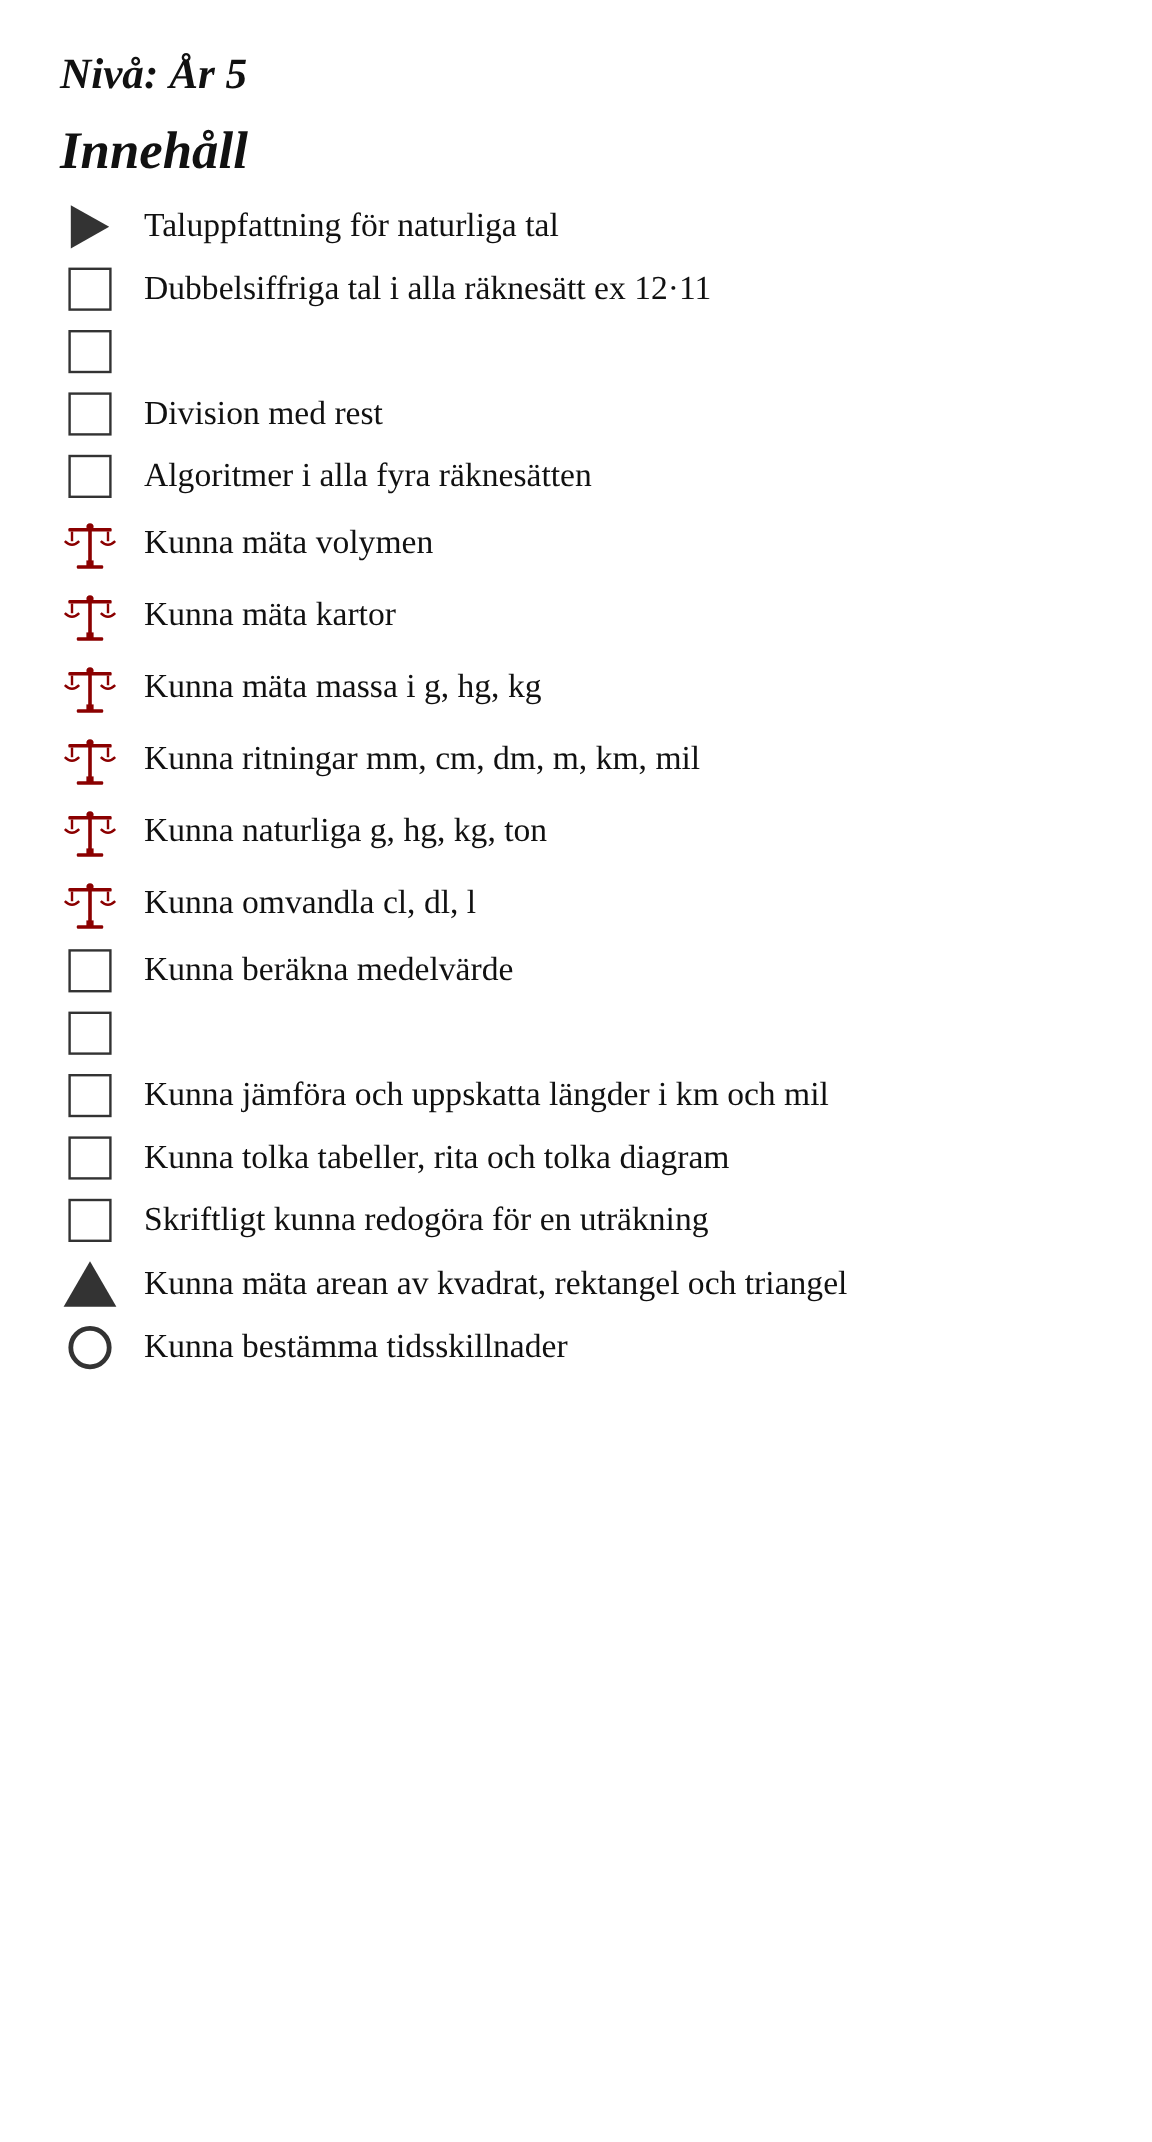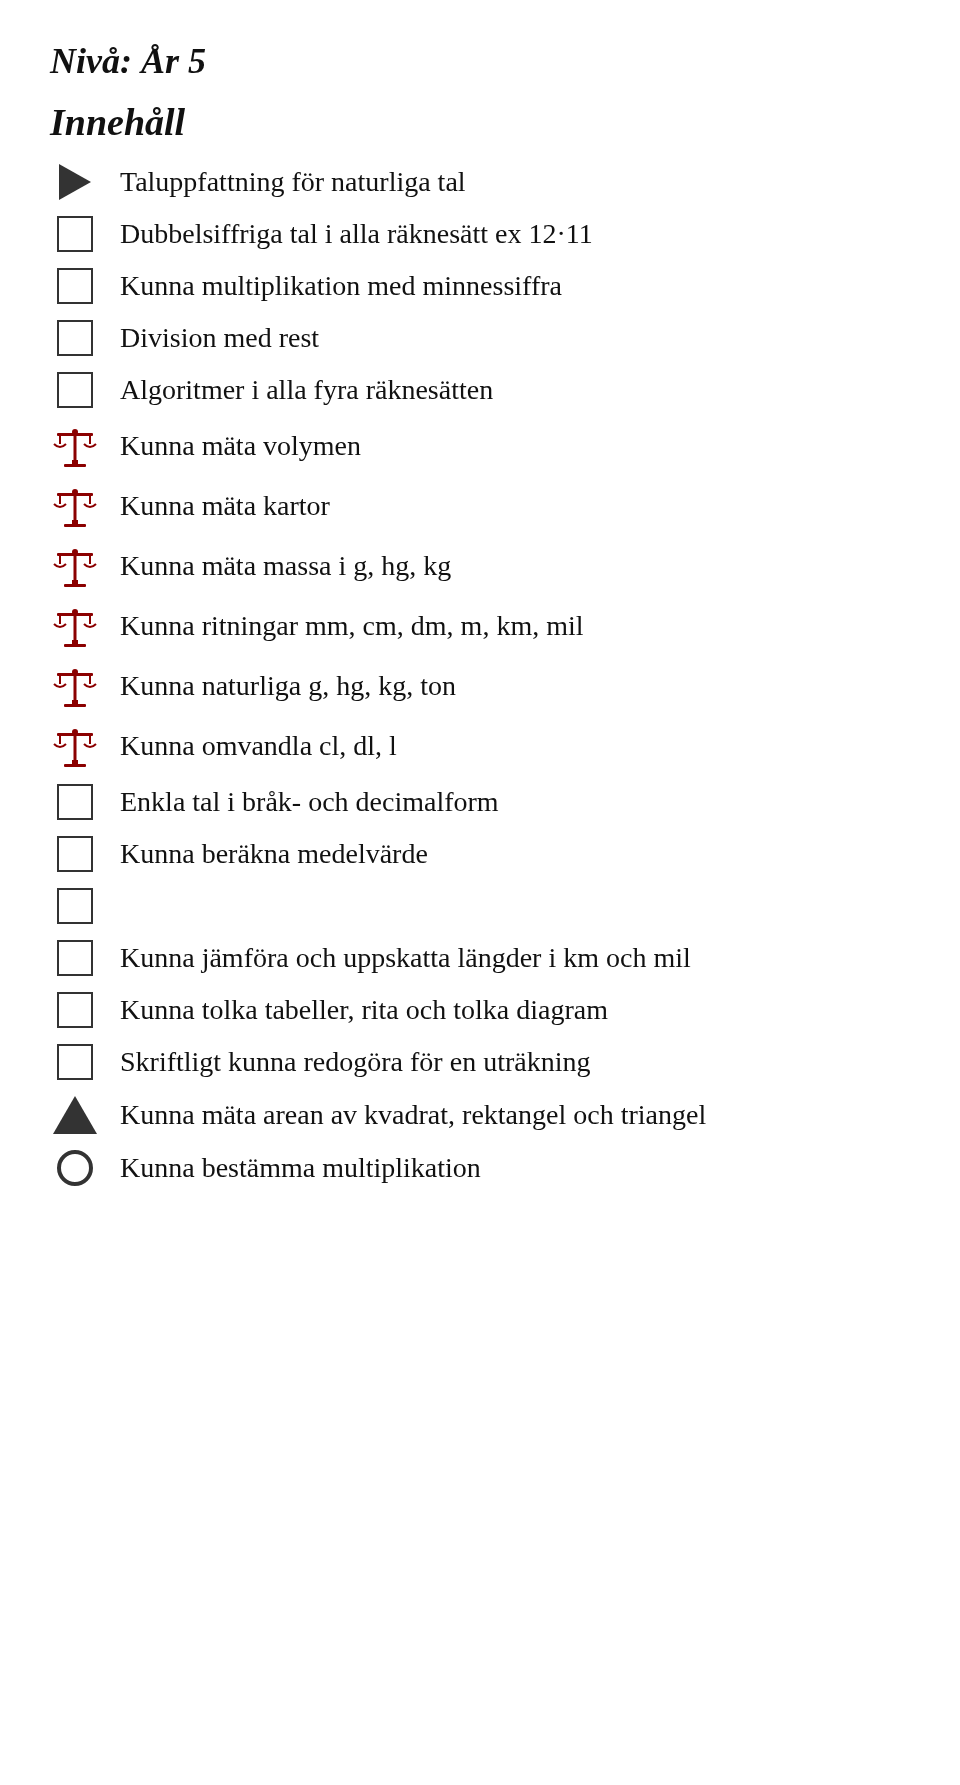--- a/index.html
+++ b/index.html
@@ -19,21 +19,21 @@
     }
 
     .page-title {
       font-size: 36px;
       font-style: italic;
       font-weight: bold;
       margin-bottom: 18px;
     }
 
     .section-title {
-      font-size: 38px;
+      font-size: 44px;
       font-style: italic;
       font-weight: bold;
       margin-bottom: 20px;
     }
 
     .item-list {
       list-style: none;
       display: flex;
       flex-direction: column;
       gap: 16px;
@@ -115,21 +115,20 @@
       <li class="item-row">
         <div class="icon-cell">
           <span class="icon-checkbox"></span>
         </div>
         <span class="item-text">Dubbelsiffriga tal i alla räknesätt ex 12·11</span>
       </li>
       <li class="item-row">
         <div class="icon-cell">
           <span class="icon-checkbox"></span>
         </div>
-        <span class="item-text">Kunna multiplikation med minnessiffra</span>
       </li>
       <li class="item-row">
         <div class="icon-cell">
           <span class="icon-checkbox"></span>
         </div>
         <span class="item-text">Division med rest</span>
       </li>
       <li class="item-row">
         <div class="icon-cell">
           <span class="icon-checkbox"></span>
@@ -277,26 +276,20 @@
 
         <circle cx="24" cy="8" r="3" fill="#8B0000"></circle>
       </svg>
         </div>
         <span class="item-text">Kunna omvandla cl, dl, l</span>
       </li>
       <li class="item-row">
         <div class="icon-cell">
           <span class="icon-checkbox"></span>
         </div>
-        <span class="item-text">Enkla tal i bråk- och decimalform</span>
-      </li>
-      <li class="item-row">
-        <div class="icon-cell">
-          <span class="icon-checkbox"></span>
-        </div>
         <span class="item-text">Kunna beräkna medelvärde</span>
       </li>
       <li class="item-row">
         <div class="icon-cell">
           <span class="icon-checkbox"></span>
         </div>
       </li>
       <li class="item-row">
         <div class="icon-cell">
           <span class="icon-checkbox"></span>
@@ -318,16 +311,16 @@
       <li class="item-row">
         <div class="icon-cell">
           <span class="icon-triangle"></span>
         </div>
         <span class="item-text">Kunna mäta arean av kvadrat, rektangel och triangel</span>
       </li>
       <li class="item-row">
         <div class="icon-cell">
           <span class="icon-circle"></span>
         </div>
-        <span class="item-text">Kunna bestämma multiplikation</span>
+        <span class="item-text">Kunna bestämma tidsskillnader</span>
       </li>
     </ul>
 </div>
 
 </body></html>

